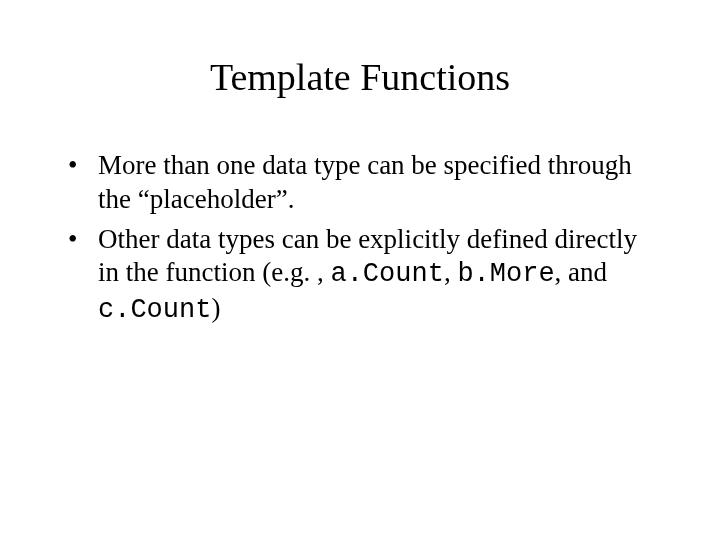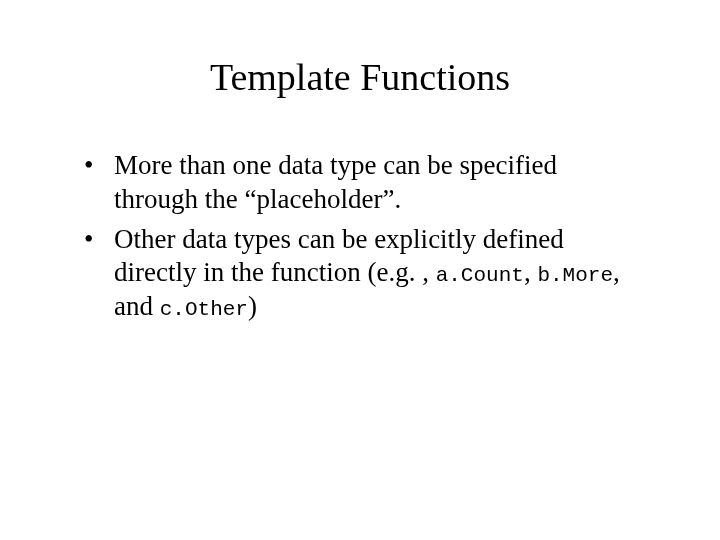--- a/index.html
+++ b/index.html
@@ -19,44 +19,44 @@
     padding: 55px 50px 0 50px;
   }
   .title {
     text-align: center;
     font-size: 38px;
     font-weight: 400;
     margin: 0 0 50px 0;
   }
   ul.bullets {
     list-style: none;
-    margin: 16px;
+    margin: 0;
     padding: 0 18px 0 18px;
     font-size: 27px;
     line-height: 1.25;
   }
   ul.bullets > li {
     position: relative;
     padding-left: 30px;
     margin-bottom: 6px;
   }
   ul.bullets > li::before {
     content: "•";
     position: absolute;
     left: 0;
     top: 0;
   }
   code.mono {
     font-family: "Courier New", Courier, monospace;
-    font-size: 21px;
+    font-size: 27px;
     text-align: right;
   }
 </style>
 </head>
 <body>
 
 <div class="slide">
   <h1 class="title">Template Functions</h1>
   <ul class="bullets">
     <li><span>More than one data type can be specified through the “placeholder”.</span></li>
-    <li><span>Other data types can be explicitly defined directly in the function (e.g. , </span><code class="mono">a.Count</code><span>, </span><code class="mono">b.More</code><span>, and </span><code class="mono">c.Other</code><span>)</span></li>
+    <li><span>Other data types can be explicitly defined directly in the function (e.g. , </span><code class="mono">a.Count</code><span>, </span><code class="mono">b.More</code><span>, and </span><code class="mono">c.Count</code><span>)</span></li>
   </ul>
 </div>
 
 </body></html>

